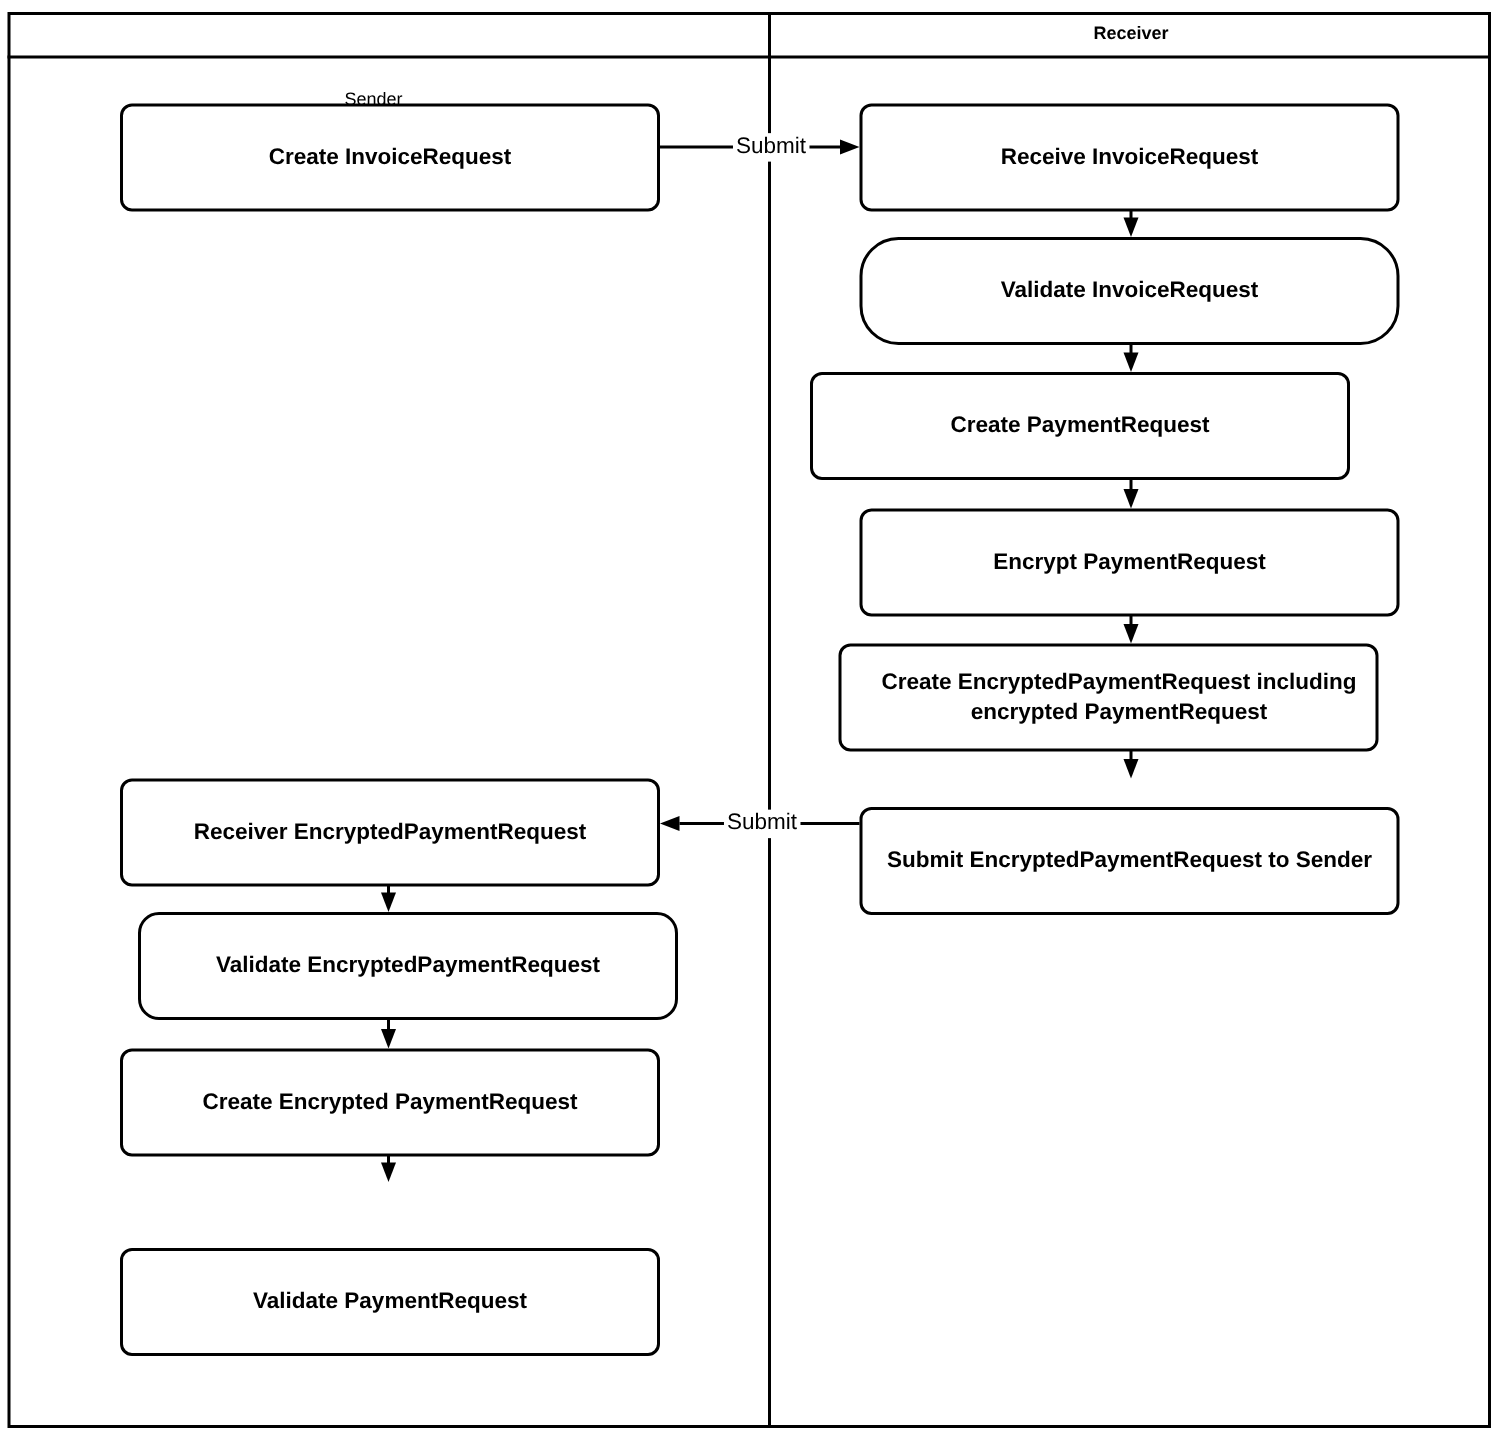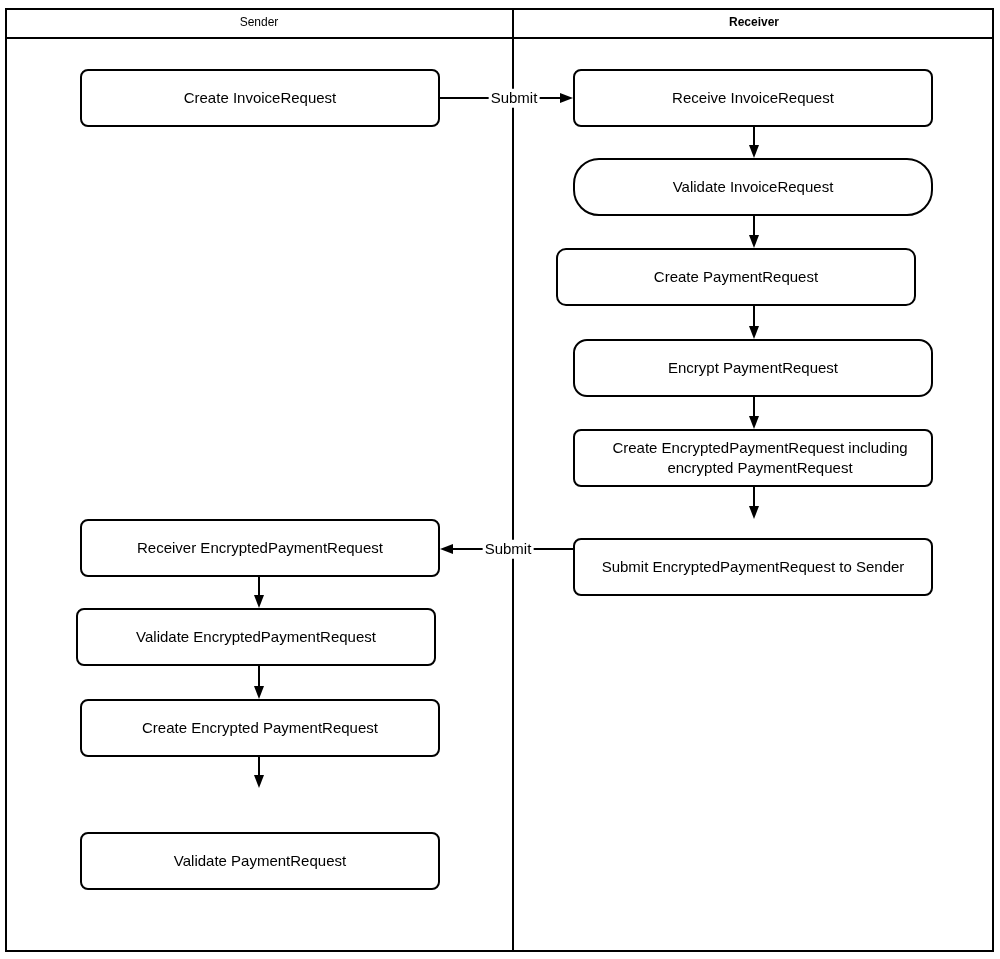--- a/index.html
+++ b/index.html
@@ -4,57 +4,57 @@
 <style>
   html,body{margin:0;padding:0;background:#fff;}
   .canvas{position:relative;width:1000px;height:959px;background:#ffffff;
           font-family:"Liberation Sans",sans-serif;color:#000;overflow:hidden;}
   .frame{position:absolute;left:5px;top:8px;width:989px;height:944px;
          border:2px solid #000;box-sizing:border-box;background:#fff;}
   .header-underline{position:absolute;left:5px;top:37px;width:989px;height:2px;background:#000;}
   .lane-divider{position:absolute;left:512px;top:8px;width:2px;height:944px;background:#000;z-index:1;}
   .lane-title{position:absolute;top:16px;transform:translateX(-50%);
               font-size:12px;line-height:1;white-space:nowrap;z-index:2;}
-  .box{position:absolute;width:360px;height:58px;border:2px solid #000;border-radius:8px;
+  .box{position:absolute;width:360px;height:72px;border:2px solid #000;border-radius:8px;
        background:#fff;box-sizing:border-box;display:flex;align-items:center;justify-content:center;
-       text-align:center;font-size:15px;line-height:1.35;padding:0 12px;z-index:2;}
+       text-align:center;font-size:15px;line-height:1.35;padding:0 12px;z-index:2;font-weight:bold;}
   .vline{position:absolute;width:2px;background:#000;z-index:1;}
   .hline{position:absolute;height:2px;background:#000;z-index:1;}
   .head-down{position:absolute;width:0;height:0;border-left:5px solid transparent;
              border-right:5px solid transparent;border-top:13px solid #000;z-index:2;}
   .head-right{position:absolute;width:0;height:0;border-top:5px solid transparent;
               border-bottom:5px solid transparent;border-left:13px solid #000;z-index:2;}
   .head-left{position:absolute;width:0;height:0;border-top:5px solid transparent;
              border-bottom:5px solid transparent;border-right:13px solid #000;z-index:2;}
   .edge-label{position:absolute;transform:translate(-50%,-50%);background:#fff;
               font-size:15px;line-height:1.1;padding:1px 2px;white-space:nowrap;z-index:3;}
 </style>
 </head>
 <body>
 
 <div class="canvas">
 
   <div class="frame"></div>
   <div class="header-underline"></div>
   <div class="lane-divider"></div>
 
-  <div class="lane-title" style="left:259px;">Sender</div>
+  <div class="lane-title" style="left:249px;margin-top:44px;">Sender</div>
   <div class="lane-title" style="left:754px;font-weight:bold;">Receiver</div>
 
   <div class="box" style="left:80px;top:69px;">Create InvoiceRequest</div>
   <div class="box" style="left:80px;top:519px;">Receiver EncryptedPaymentRequest</div>
-  <div class="box" style="left:76px;top:608px;">Validate EncryptedPaymentRequest</div>
+  <div class="box" style="left:92px;top:608px;border-radius:14px;">Validate EncryptedPaymentRequest</div>
   <div class="box" style="left:80px;top:699px;">Create Encrypted PaymentRequest</div>
   <div class="box" style="left:80px;top:788px;margin-top:44px;">Validate PaymentRequest</div>
 
   <div class="box" style="left:573px;top:69px;text-align:right;">Receive InvoiceRequest</div>
   <div class="box" style="left:573px;top:158px;border-radius:26px;">Validate InvoiceRequest</div>
-  <div class="box" style="left:556px;top:248px;border-radius:10px;">Create PaymentRequest</div>
-  <div class="box" style="left:573px;top:339px;border-radius:14px;">Encrypt PaymentRequest</div>
-  <div class="box" style="left:573px;top:429px;padding-left:26px;">Create EncryptedPaymentRequest including encrypted PaymentRequest</div>
+  <div class="box" style="left:540px;top:248px;">Create PaymentRequest</div>
+  <div class="box" style="left:573px;top:339px;">Encrypt PaymentRequest</div>
+  <div class="box" style="left:559px;top:429px;padding-left:26px;">Create EncryptedPaymentRequest including encrypted PaymentRequest</div>
   <div class="box" style="left:573px;top:538px;">Submit EncryptedPaymentRequest to Sender</div>
 
   <div>
     <div class="hline" style="left:440px;top:97px;width:123px;"></div>
     <div class="head-right" style="left:560px;top:93px;"></div>
     <div class="edge-label" style="left:514px;top:98px;">Submit</div>
   </div>
 
   <div>
     <div class="hline" style="left:453px;top:548px;width:120px;"></div>

